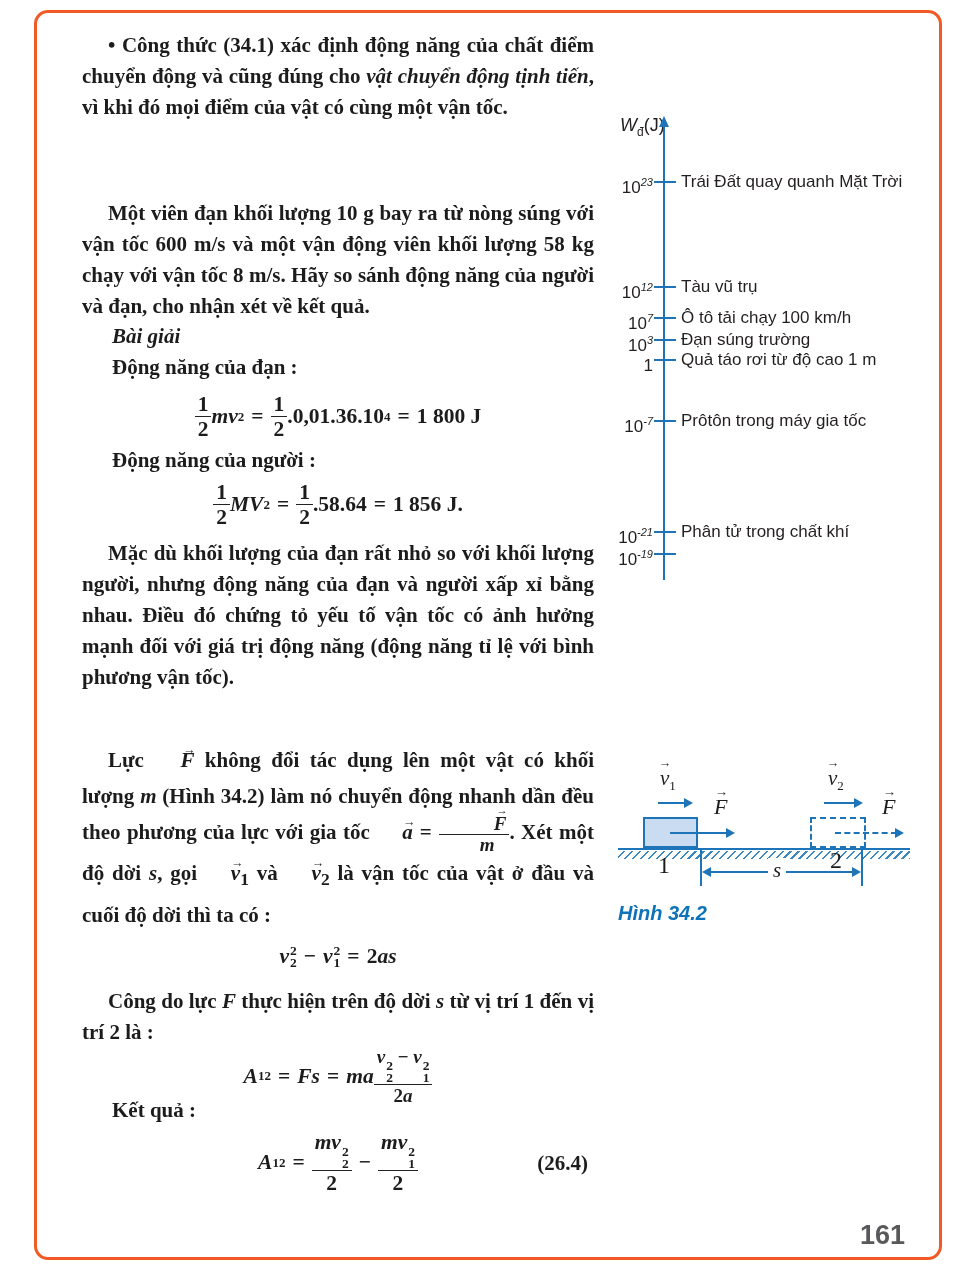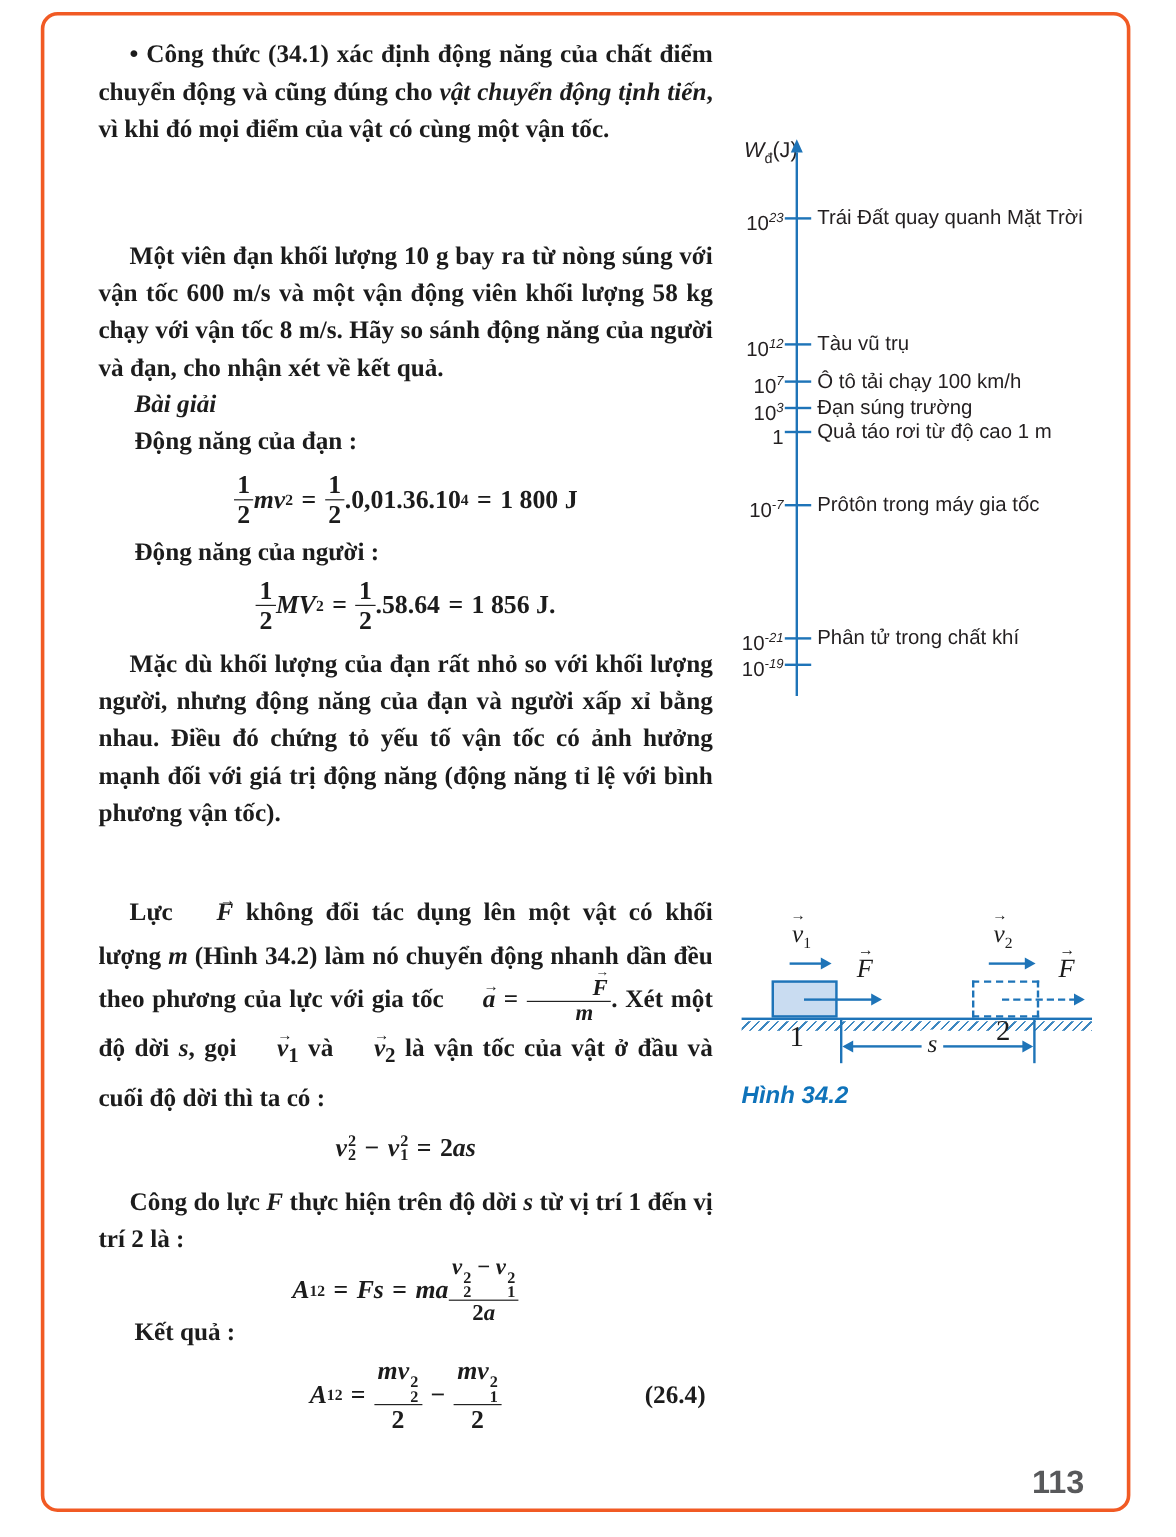--- a/index.html
+++ b/index.html
@@ -301,14 +301,14 @@
     <div class="dim" style="left:82px;top:97px;height:37px;"></div>
     <div class="dim" style="left:243px;top:97px;height:37px;"></div>
     <div class="aline" style="left:86px;top:119px;width:155px;height:1.6px;"></div>
     <div class="ah-l" style="left:84px;top:115px;"></div>
     <div class="ah-r" style="left:234px;top:115px;"></div>
     <div class="s-label" style="left:150px;top:106px;">s</div>
 
     <div class="caption">Hình 34.2</div>
   </div>
 
-  <div class="pagenum">113</div>
+  <div class="pagenum">161</div>
 </div>
 
 </body></html>

